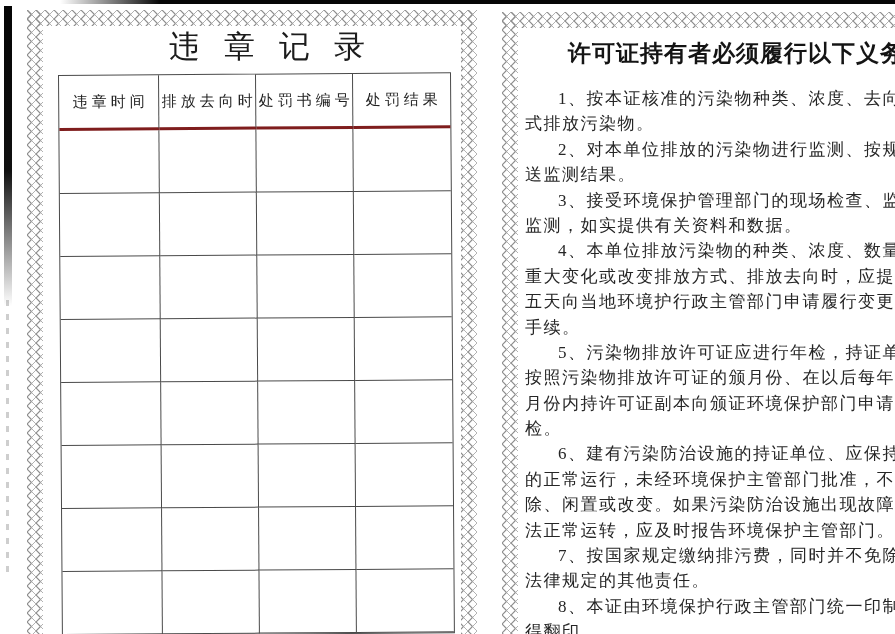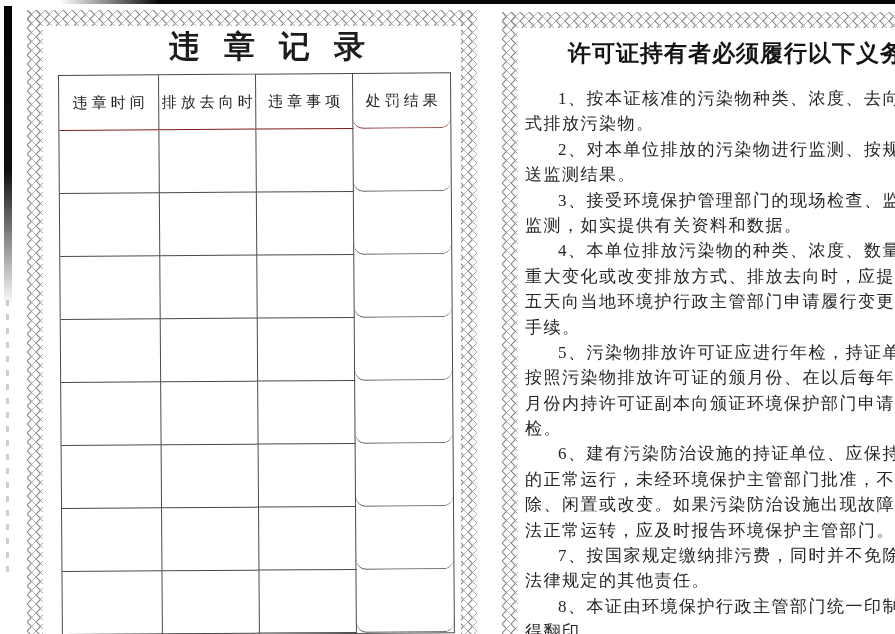--- a/index.html
+++ b/index.html
@@ -23,36 +23,36 @@
     background:linear-gradient(180deg,#050505 0,#101010 55%,rgba(20,20,20,0) 100%);
   }
   .artifact-left-faint{
     position:absolute;left:6px;top:300px;width:3px;height:280px;
     background:repeating-linear-gradient(180deg,rgba(60,60,60,.25) 0 6px,rgba(0,0,0,0) 6px 14px);
   }
 
   
   .lp-title{
     position:absolute;left:40px;top:16px;width:400px;
-    text-align:center;font-size:31px;font-weight:bold;color:#1c1c1c;
+    text-align:center;font-size:31px;font-weight:normal;color:#1c1c1c;
     letter-spacing:24px;text-indent:24px;white-space:nowrap;
   }
   .vtable{
     position:absolute;left:31px;top:65px;width:391px;
     display:grid;grid-template-columns:100px 97px 97px 97px;
     border:1px solid #4a4a4a;background:#fff;
     transform:rotate(-0.4deg);transform-origin:0 0;
   }
   .hcell{
-    border-right:1px solid #4a4a4a;border-bottom:1px solid #7f1d1d;
+    border-right:1px solid #4a4a4a;border-bottom:3px solid #7f1d1d;
     display:flex;align-items:center;justify-content:center;
     font-size:15px;color:#222;letter-spacing:4px;text-indent:4px;white-space:nowrap;
   }
   .cell{border-right:1px solid #4a4a4a;border-bottom:1px solid #4a4a4a;}
-  .hcell.last,.cell.last{border-right:none;border-radius:10px;}
+  .hcell.last,.cell.last{border-right:none;}
 
   
   .rp-title{
     position:absolute;left:66px;top:26px;width:520px;
     font-size:23px;font-weight:bold;color:#141414;
     letter-spacing:1px;white-space:nowrap;
   }
   .rp-body{position:absolute;left:23px;top:74px;width:560px;color:#262626;}
   .tline{
     height:25.4px;line-height:25.4px;font-size:17px;letter-spacing:1.5px;
@@ -78,21 +78,21 @@
         </pattern>
       </defs>
       <rect x="0" y="0" width="450" height="16" fill="url(#zzA)"></rect>
       <rect x="0" y="0" width="16" height="700" fill="url(#zzA)"></rect>
       <rect x="434" y="0" width="16" height="700" fill="url(#zzA)"></rect>
     </svg>
     <div class="lp-title">违章记录</div>
     <div class="vtable" id="vtable" style="grid-template-rows: 55px repeat(8, 63px);">
         <div class="hcell">违章时间</div>
         <div class="hcell">排放去向时</div>
-        <div class="hcell">违章事项</div>
+        <div class="hcell">处罚书编号</div>
         <div class="hcell last">处罚结果</div>
         <div class="cell"></div>
         <div class="cell"></div>
         <div class="cell"></div>
         <div class="cell last"></div>
         <div class="cell"></div>
         <div class="cell"></div>
         <div class="cell"></div>
         <div class="cell last"></div>
         <div class="cell"></div>

